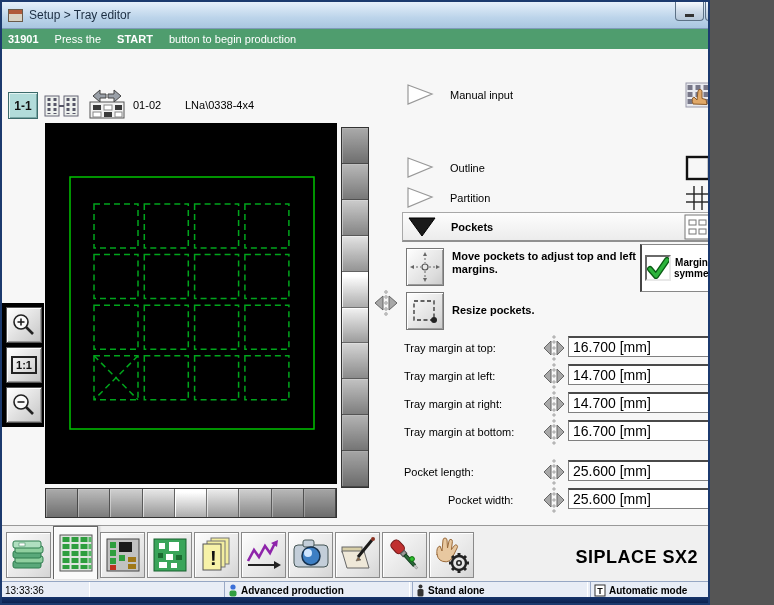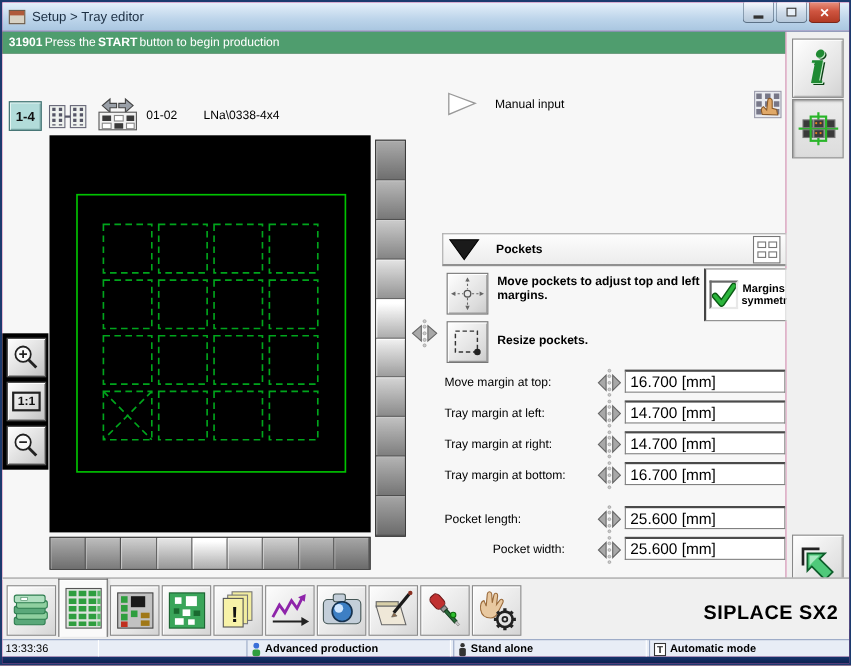--- a/index.html
+++ b/index.html
@@ -1,19 +1,19 @@
 <!DOCTYPE html>
 <html><head>
 <meta charset="utf-8">
 <style>
   * { margin:0; padding:0; box-sizing:border-box; }
   body { background:#555; font-family:"Liberation Sans", sans-serif; }
   #app {
-    position:relative; width:774px; height:605px;
-    background:#ec4899; border:2px solid #1c3a6e; overflow:hidden;
+    position:relative; width:710px; height:605px;
+    background:#d946ef; border:2px solid #1c3a6e; overflow:hidden;
     font-family:"Liberation Sans", sans-serif;
   }
   
   .titlebar {
     position:absolute; left:0; top:0; width:770px; height:27px;
     background:linear-gradient(#e6f0fa, #bcd4ea 60%, #a9c6e0);
     border-bottom:1px solid #7f9bb8;
     display:flex; align-items:center;
   }
   .titlebar .app-icon { width:15px; height:13px; margin:0 6px 0 6px; position:relative;
@@ -26,21 +26,21 @@
     border-radius:0 0 4px 4px; background:linear-gradient(#f5f9fd,#cfdcea 50%,#b6c8da);
     display:flex; align-items:center; justify-content:center; cursor:default;
     font-size:10px; color:#222;
   }
   .win-btn .min-glyph { width:9px; height:3px; background:#333; margin-top:8px; }
   .win-btn .restore-glyph { width:9px; height:8px; border:1px solid #333; background:#e8f0f8; }
   .win-btn.close { background:linear-gradient(#e8927e,#cf5540 45%,#b23a24); border-color:#7a2619; color:#fff; font-weight:bold; font-size:11px; }
   
   .msgbar {
     position:absolute; left:0; top:27px; width:712px; height:20px;
-    background:#4f9d6e; color:#fff; font-size:11px; display:flex; align-items:center; padding-left:6px; gap:2px;
+    background:#4f9d6e; color:#fff; font-size:11px; display:flex; align-items:center; padding-left:6px; gap:16px;
   }
   .msgbar b { font-weight:bold; }
   
   .btn-11 {
     position:absolute; left:6px; top:90px; width:30px; height:27px;
     background:#b2dcda; border:1px solid #3c6b6b; box-shadow:inset 1px 1px 0 #e2f4f2, inset -1px -1px 0 #7aa8a6;
     font-size:12px; font-weight:bold; color:#111; display:flex; align-items:center; justify-content:center;
   }
   .icon-abs { position:absolute; }
   .label-0102 { position:absolute; left:131px; top:97px; font-size:11px; color:#000; }
@@ -136,21 +136,21 @@
 
   <div class="msgbar">
     <b>31901</b>
     <span>Press the</span>
     <b>START</b>
     <span>button to begin production</span>
   </div>
 
   <div class="white-top"></div>
 
-  <div class="btn-11">1-4</div>
+  <div class="btn-11">1-1</div>
   <svg class="icon-abs" style="left:42px; top:92px;" width="36" height="24">
     <rect x="1" y="2" width="14" height="20" fill="#eef1ee" stroke="#667"></rect>
     <line x1="5" y1="4" x2="5" y2="20" stroke="#556" stroke-width="3" stroke-dasharray="3 2"></line>
     <line x1="11" y1="4" x2="11" y2="20" stroke="#556" stroke-width="3" stroke-dasharray="3 2"></line>
     <rect x="20" y="2" width="14" height="20" fill="#eef1ee" stroke="#667"></rect>
     <line x1="24" y1="4" x2="24" y2="20" stroke="#556" stroke-width="3" stroke-dasharray="3 2"></line>
     <line x1="30" y1="4" x2="30" y2="20" stroke="#556" stroke-width="3" stroke-dasharray="3 2"></line>
     <rect x="15" y="11" width="5" height="2" fill="#556"></rect>
   </svg>
   <svg class="icon-abs" style="left:86px; top:86px;" width="40" height="32">
@@ -255,20 +255,45 @@
     <div class="row-icon-box">
       <svg width="26" height="26">
         <rect x="1" y="1" width="24" height="24" fill="#e8eaf0" stroke="#99a"></rect>
         <line x1="5" y1="3" x2="5" y2="23" stroke="#778" stroke-width="5" stroke-dasharray="5 2"></line>
         <line x1="13" y1="3" x2="13" y2="23" stroke="#778" stroke-width="5" stroke-dasharray="5 2"></line>
         <line x1="21" y1="3" x2="21" y2="23" stroke="#778" stroke-width="5" stroke-dasharray="5 2"></line>
         <path d="M8,22 q-2,-6 1,-7 l3,3 l1,-9 q0.5,-2 2.5,-1.5 q1.5,0.5 1.5,2 l0,7 l4,1 l1,5 z" fill="#e0a868" stroke="#8a5a2a" stroke-width="1"></path>
       </svg>
     </div>
   </div>
+  <div class="panel-row" style="top:152px;">
+    <svg width="30" height="24" style="margin-left:4px;">
+        <polygon points="2,2 26,11 2,21" fill="#fff" stroke="#999" stroke-width="1.2"></polygon>
+      </svg>
+    <span class="row-label">Outline</span>
+    <div class="row-icon-box">
+      <svg width="26" height="26">
+        <rect x="2" y="2" width="22" height="22" fill="none" stroke="#111" stroke-width="2.4"></rect>
+      </svg>
+    </div>
+  </div>
+  <div class="panel-row" style="top:182px;">
+    <svg width="30" height="24" style="margin-left:4px;">
+        <polygon points="2,2 26,11 2,21" fill="#fff" stroke="#999" stroke-width="1.2"></polygon>
+      </svg>
+    <span class="row-label">Partition</span>
+    <div class="row-icon-box">
+      <svg width="26" height="26">
+        <line x1="9" y1="1" x2="9" y2="25" stroke="#222" stroke-width="1.4"></line>
+        <line x1="17" y1="1" x2="17" y2="25" stroke="#222" stroke-width="1.4"></line>
+        <line x1="1" y1="9" x2="25" y2="9" stroke="#222" stroke-width="1.4"></line>
+        <line x1="1" y1="17" x2="25" y2="17" stroke="#222" stroke-width="1.4"></line>
+      </svg>
+    </div>
+  </div>
   <div class="panel-row expanded" style="top:210px;">
     <svg width="30" height="24" style="margin-left:4px;">
         <polygon points="2,3 28,3 15,21" fill="#1a1a1a" stroke="#000"></polygon>
       </svg>
     <span class="row-label">Pockets</span>
     <div class="row-icon-box">
       <svg width="26" height="26">
         <rect x="1" y="1" width="24" height="24" fill="#fff" stroke="#777"></rect>
         <rect x="5" y="6" width="7" height="5" fill="#fff" stroke="#777"></rect>
         <rect x="15" y="6" width="7" height="5" fill="#fff" stroke="#777"></rect>
@@ -303,21 +328,21 @@
   </div>
 
   <div class="sq-btn" style="left:404px; top:290px;">
     <svg width="30" height="30">
       <rect x="4" y="5" width="20" height="19" fill="none" stroke="#333" stroke-width="1.3" stroke-dasharray="4 2.5"></rect>
       <circle cx="24" cy="24" r="3" fill="#222"></circle>
     </svg>
   </div>
   <div class="bold-note" style="left:450px; top:302px; width:200px;">Resize pockets.</div>
 
-  <span class="field-label" style="top:340px;">Move margin at top:</span>
+  <span class="field-label" style="top:340px;">Tray margin at top:</span>
   <svg class="spinner" style="top:332px;" width="24" height="30">
     <circle cx="12" cy="3" r="1.3" fill="#ccc" stroke="#888" stroke-width=".5"></circle>
       <circle cx="12" cy="8" r="1.3" fill="#ccc" stroke="#888" stroke-width=".5"></circle>
     <circle cx="12" cy="14" r="1.3" fill="#ccc" stroke="#888" stroke-width=".5"></circle>
       <circle cx="12" cy="20" r="1.3" fill="#ccc" stroke="#888" stroke-width=".5"></circle>
     <circle cx="12" cy="25" r="1.3" fill="#ccc" stroke="#888" stroke-width=".5"></circle>
     <polygon points="9,7 2,14 9,21" fill="#a8a8a8" stroke="#666"></polygon>
       <polygon points="15,7 22,14 15,21" fill="#a8a8a8" stroke="#666"></polygon>
   </svg>
   <input class="field-input" style="top: 334px;" readonly="" value="16.700 [mm]">

